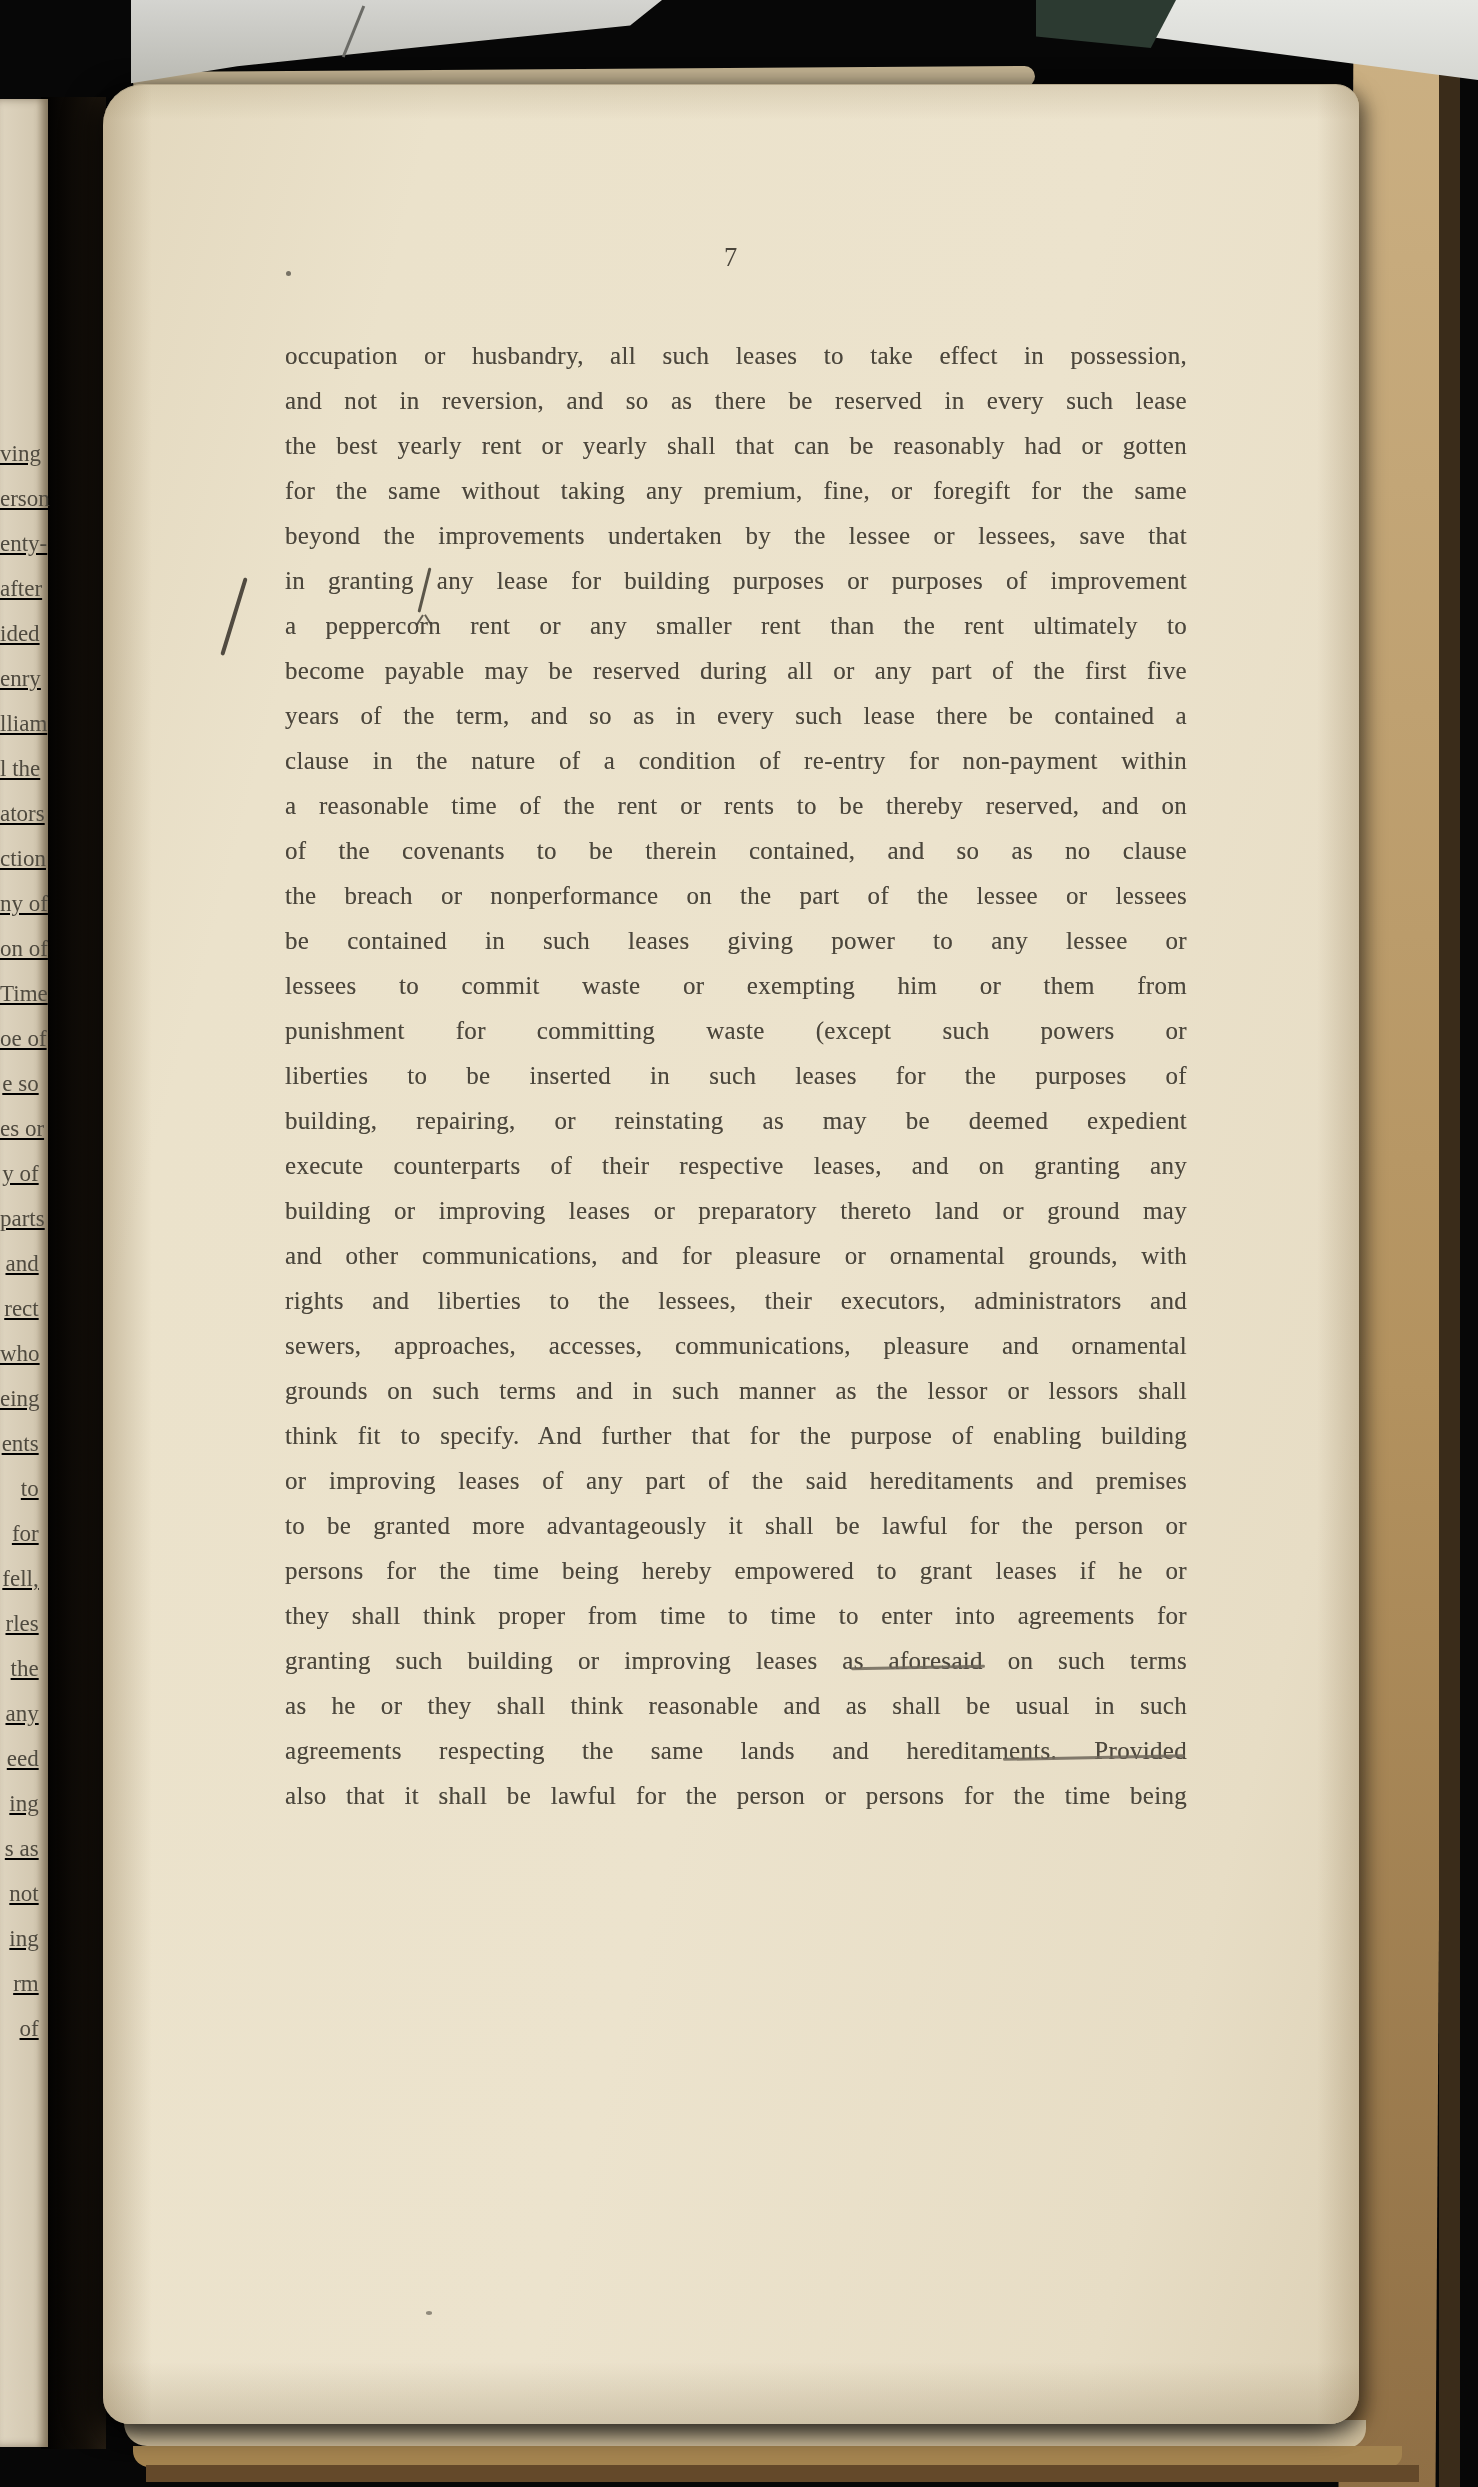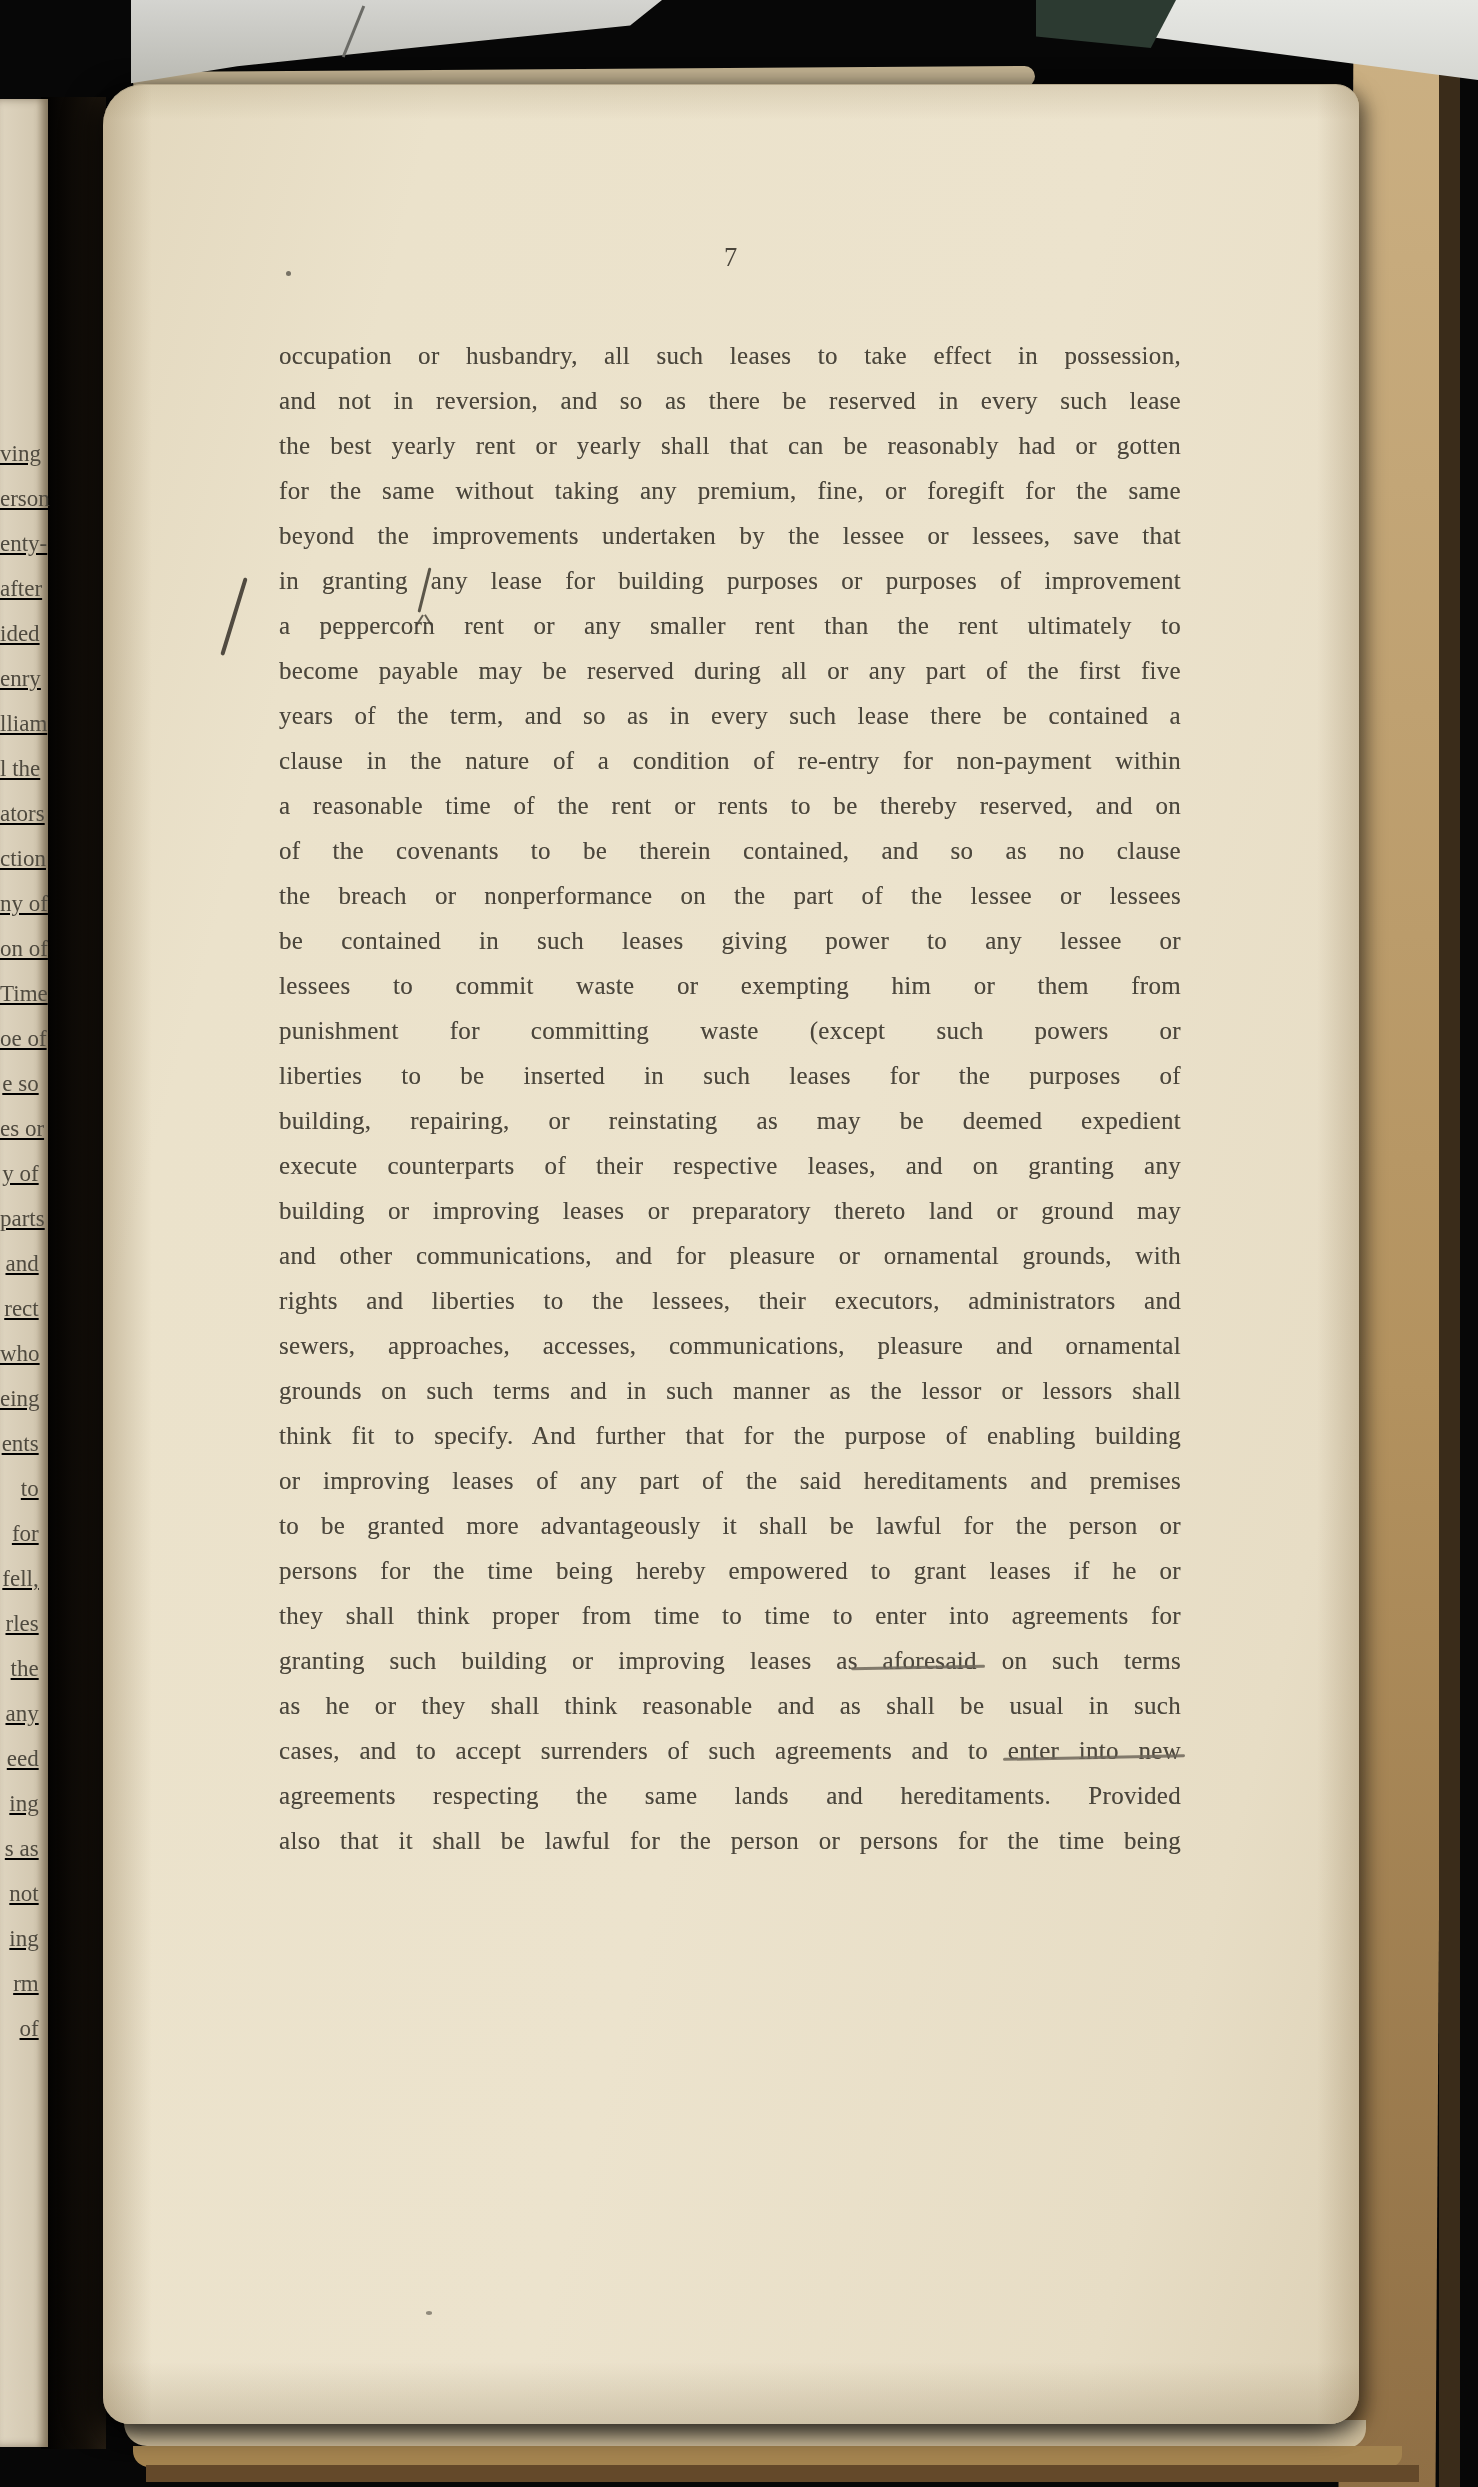--- a/index.html
+++ b/index.html
@@ -45,21 +45,21 @@
       linear-gradient(90deg,rgba(120,95,55,.30) 0,rgba(120,95,55,0) 49px),
       linear-gradient(270deg,rgba(130,105,65,.28) 0,rgba(130,105,65,0) 42px),
       linear-gradient(0deg,rgba(110,90,55,.22) 0,rgba(110,90,55,0) 62px),
       linear-gradient(180deg,rgba(140,120,80,.18) 0,rgba(140,120,80,0) 35px),
       linear-gradient(105deg,#e2d7bd 0%,#ebe2cb 18%,#ece3cd 55%,#e7ddc5 85%,#ddd1b6 100%);
     border-radius:41px 23px 30px 26.5px;
     box-shadow:-14px 5.3px 26.5px rgba(0,0,0,.65), 7px 8.8px 19.5px rgba(0,0,0,.5);
     border-top:0.9px solid #b7a98c;}
   .page-number{position:absolute;left:0;top:157px;width:100%;text-align:center;
     font-size:26.5px;color:#4b463c;letter-spacing:0.9px;}
-  .text-block{position:absolute;left:176px;top:248px;width:902px;}
+  .text-block{position:absolute;left:182px;top:248px;width:902px;}
   .text-line{height:45px;line-height:45px;font-size:25px;color:#4b463c;letter-spacing:0.3px;
     text-align:justify;text-align-last:justify;white-space:normal;overflow:visible;
     text-shadow:0 0 0.5px rgba(75,70,60,.45);}
 
   
   .pen-check{position:absolute;left:232px;top:576px;width:3.5px;height:81px;background:#3b362e;
     border-radius:2.7px;transform:rotate(17deg);opacity:.88;z-index:5;}
   .ins-slash{position:absolute;left:423px;top:567px;width:2.7px;height:46px;background:#423d33;
     border-radius:1.8px;transform:rotate(14deg);opacity:.85;z-index:5;}
   .ins-caret-l{position:absolute;left:419px;top:614px;width:1.8px;height:11.5px;background:#423d33;
@@ -160,21 +160,20 @@
         <div class="text-line" data-name="text-line">rights and liberties to the lessees, their executors, administrators and</div>
         <div class="text-line" data-name="text-line">sewers, approaches, accesses, communications, pleasure and ornamental</div>
         <div class="text-line" data-name="text-line">grounds on such terms and in such manner as the lessor or lessors shall</div>
         <div class="text-line" data-name="text-line">think fit to specify. And further that for the purpose of enabling building</div>
         <div class="text-line" data-name="text-line">or improving leases of any part of the said hereditaments and premises</div>
         <div class="text-line" data-name="text-line">to be granted more advantageously it shall be lawful for the person or</div>
         <div class="text-line" data-name="text-line">persons for the time being hereby empowered to grant leases if he or</div>
         <div class="text-line" data-name="text-line">they shall think proper from time to time to enter into agreements for</div>
         <div class="text-line" data-name="text-line">granting such building or improving leases as aforesaid on such terms</div>
         <div class="text-line" data-name="text-line">as he or they shall think reasonable and as shall be usual in such</div>
-        <div class="text-line" data-name="text-line">cases, and to accept surrenders of such agreements and to enter into new</div>
         <div class="text-line" data-name="text-line">agreements respecting the same lands and hereditaments.  Provided</div>
         <div class="text-line" data-name="text-line">also that it shall be lawful for the person or persons for the time being</div>
       </div>
   </div>
 
   <div class="pen-check" data-name="pen-check-mark"></div>
   <div class="ins-slash" data-name="insertion-slash-mark"></div>
   <div class="ins-caret-l" data-name="insertion-caret-left-stroke"></div>
   <div class="ins-caret-r" data-name="insertion-caret-right-stroke"></div>
   <div class="underline-1" data-name="pencil-underline-lawful-for"></div>

